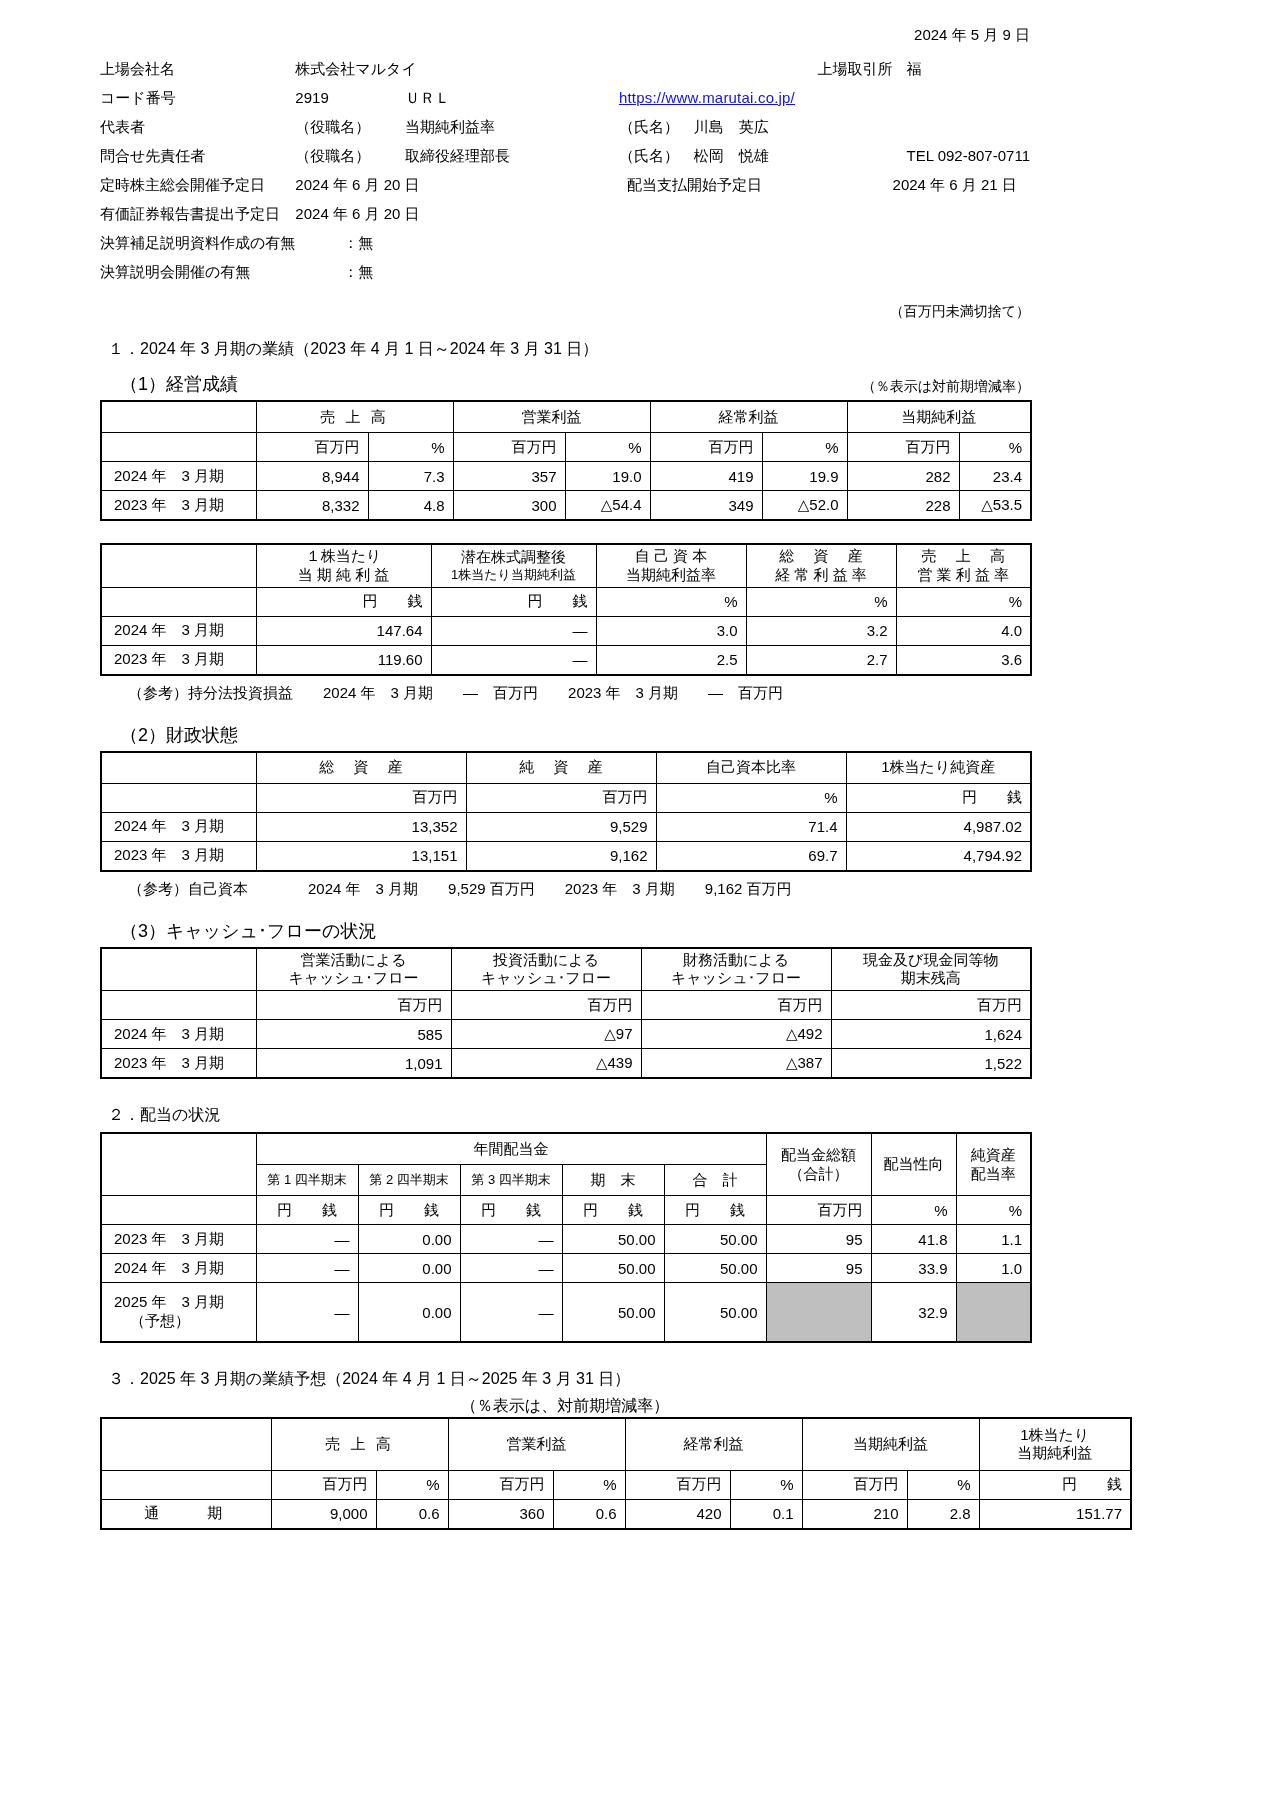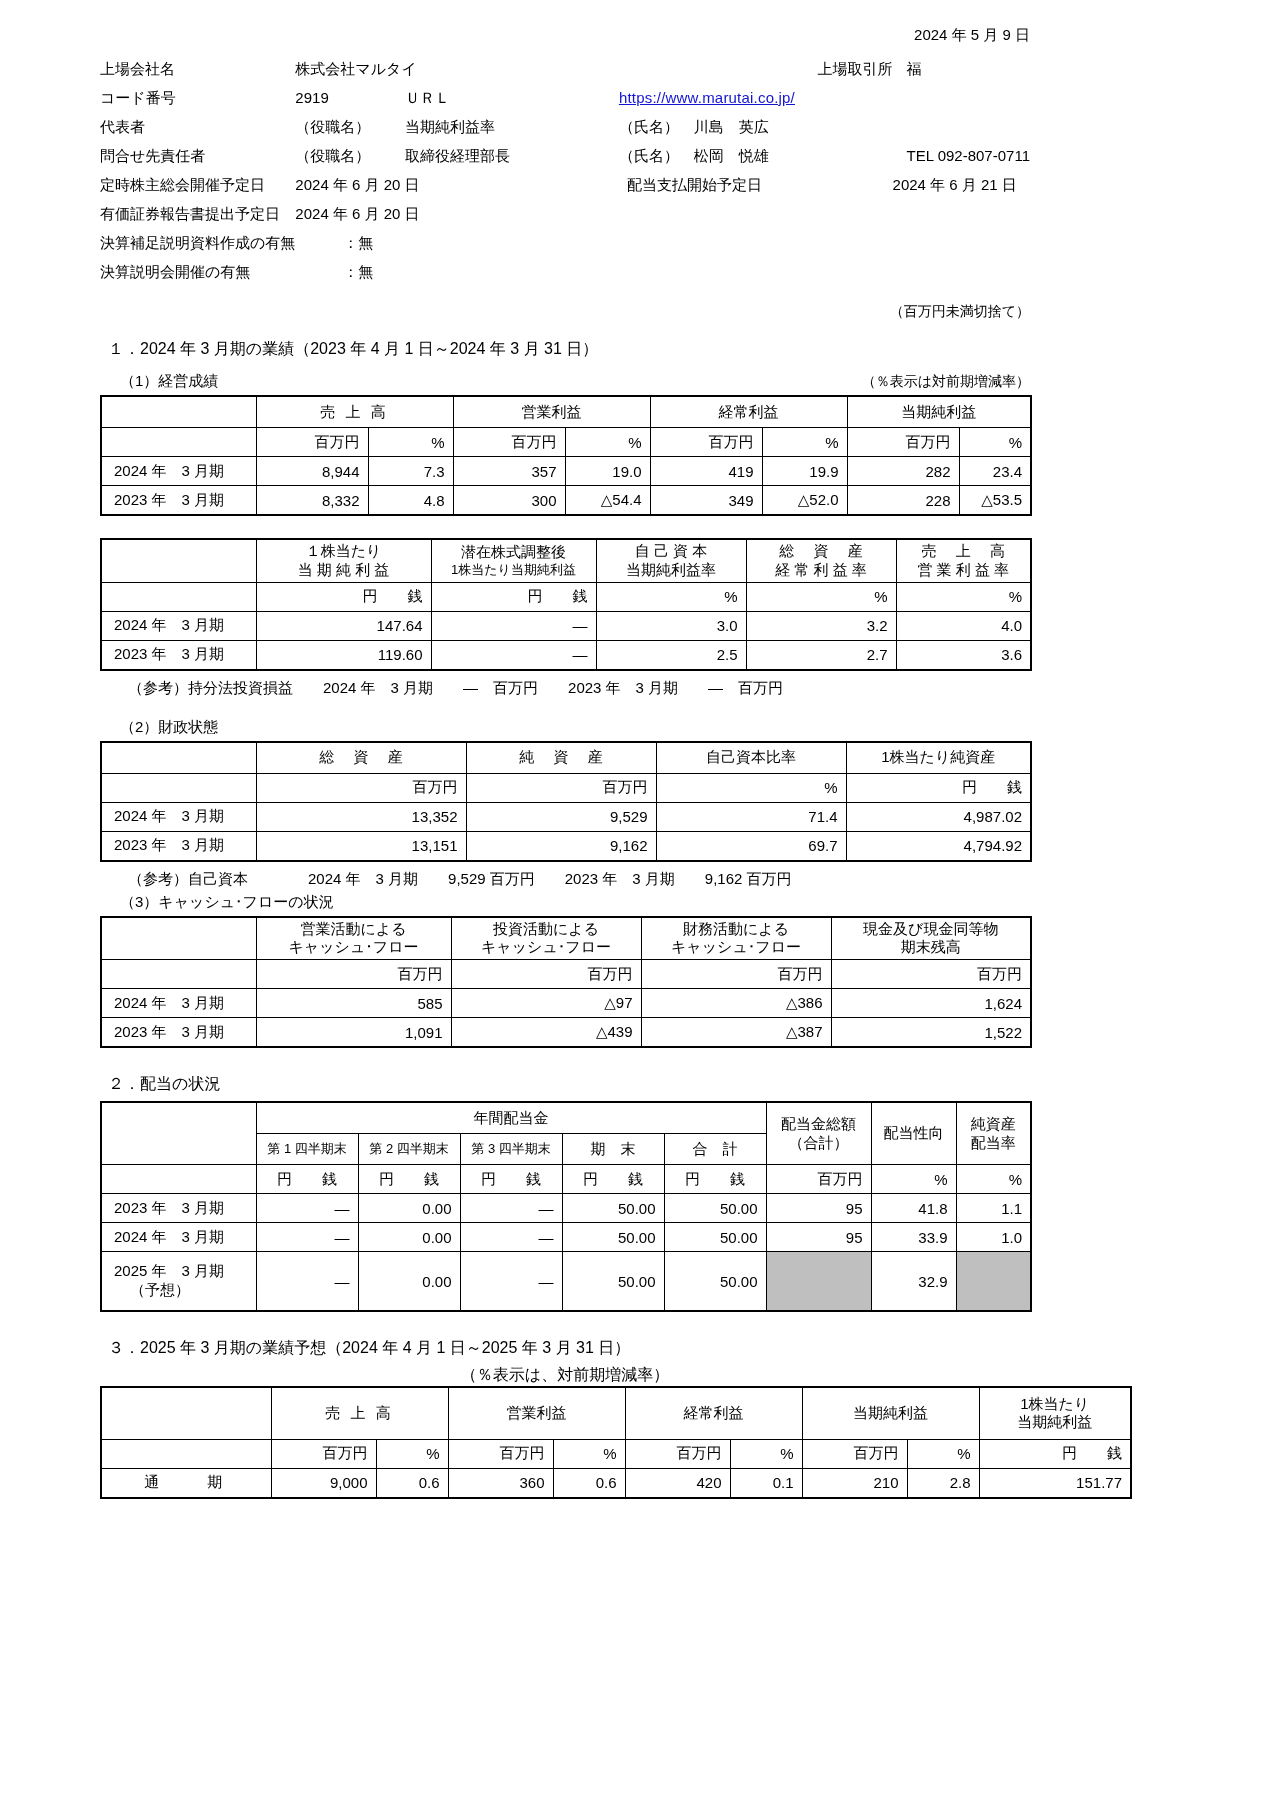--- a/index.html
+++ b/index.html
@@ -70,21 +70,21 @@
     font-size: 14px;
     margin-top: 16px;
   }
 
   
   .sec-h {
     font-size: 16px;
     margin: 18px 0 6px 8px;
   }
   .sub-h {
-    font-size: 15px;
+    font-size: 18px;
     margin: 12px 0 4px 20px;
   }
   .sub-row {
     display: flex;
     justify-content: space-between;
     align-items: flex-end;
     margin: 12px 0 4px 0;
   }
   .sub-row .sub-h { margin: 0 0 0 20px; }
   .sub-row .pct-note { font-size: 14px; }
@@ -366,21 +366,21 @@
         <td class="num">13,151</td>
         <td class="num">9,162</td>
         <td class="num">69.7</td>
         <td class="num">4,794.92</td>
       </tr>
     </tbody>
       </table>
 
     <div class="ref-line">（参考）自己資本　　　　2024 年　3 月期　　9,529 百万円　　2023 年　3 月期　　9,162 百万円</div>
 
-    <div class="sub-h" style="margin-top:4px">（3）キャッシュ･フローの状況</div>
+    <div class="sub-h" style="margin-top:20px">（3）キャッシュ･フローの状況</div>
 
     <table class="dt outer">
       <colgroup>
         <col style="width:155px">
           <col style="width:195px">
           <col style="width:190px">
         <col style="width:190px">
           <col style="width:200px">
       </colgroup>
       <tbody>
@@ -407,21 +407,21 @@
         <td></td>
         <td class="unit">百万円</td>
         <td class="unit">百万円</td>
         <td class="unit">百万円</td>
         <td class="unit">百万円</td>
       </tr>
       <tr class="d-row">
         <td class="rowlbl">2024 年　3 月期</td>
         <td class="num">585</td>
         <td class="num">△97</td>
-        <td class="num">△386</td>
+        <td class="num">△492</td>
         <td class="num">1,624</td>
       </tr>
       <tr class="d-row">
         <td class="rowlbl">2023 年　3 月期</td>
         <td class="num">1,091</td>
         <td class="num">△439</td>
         <td class="num">△387</td>
         <td class="num">1,522</td>
       </tr>
     </tbody>

